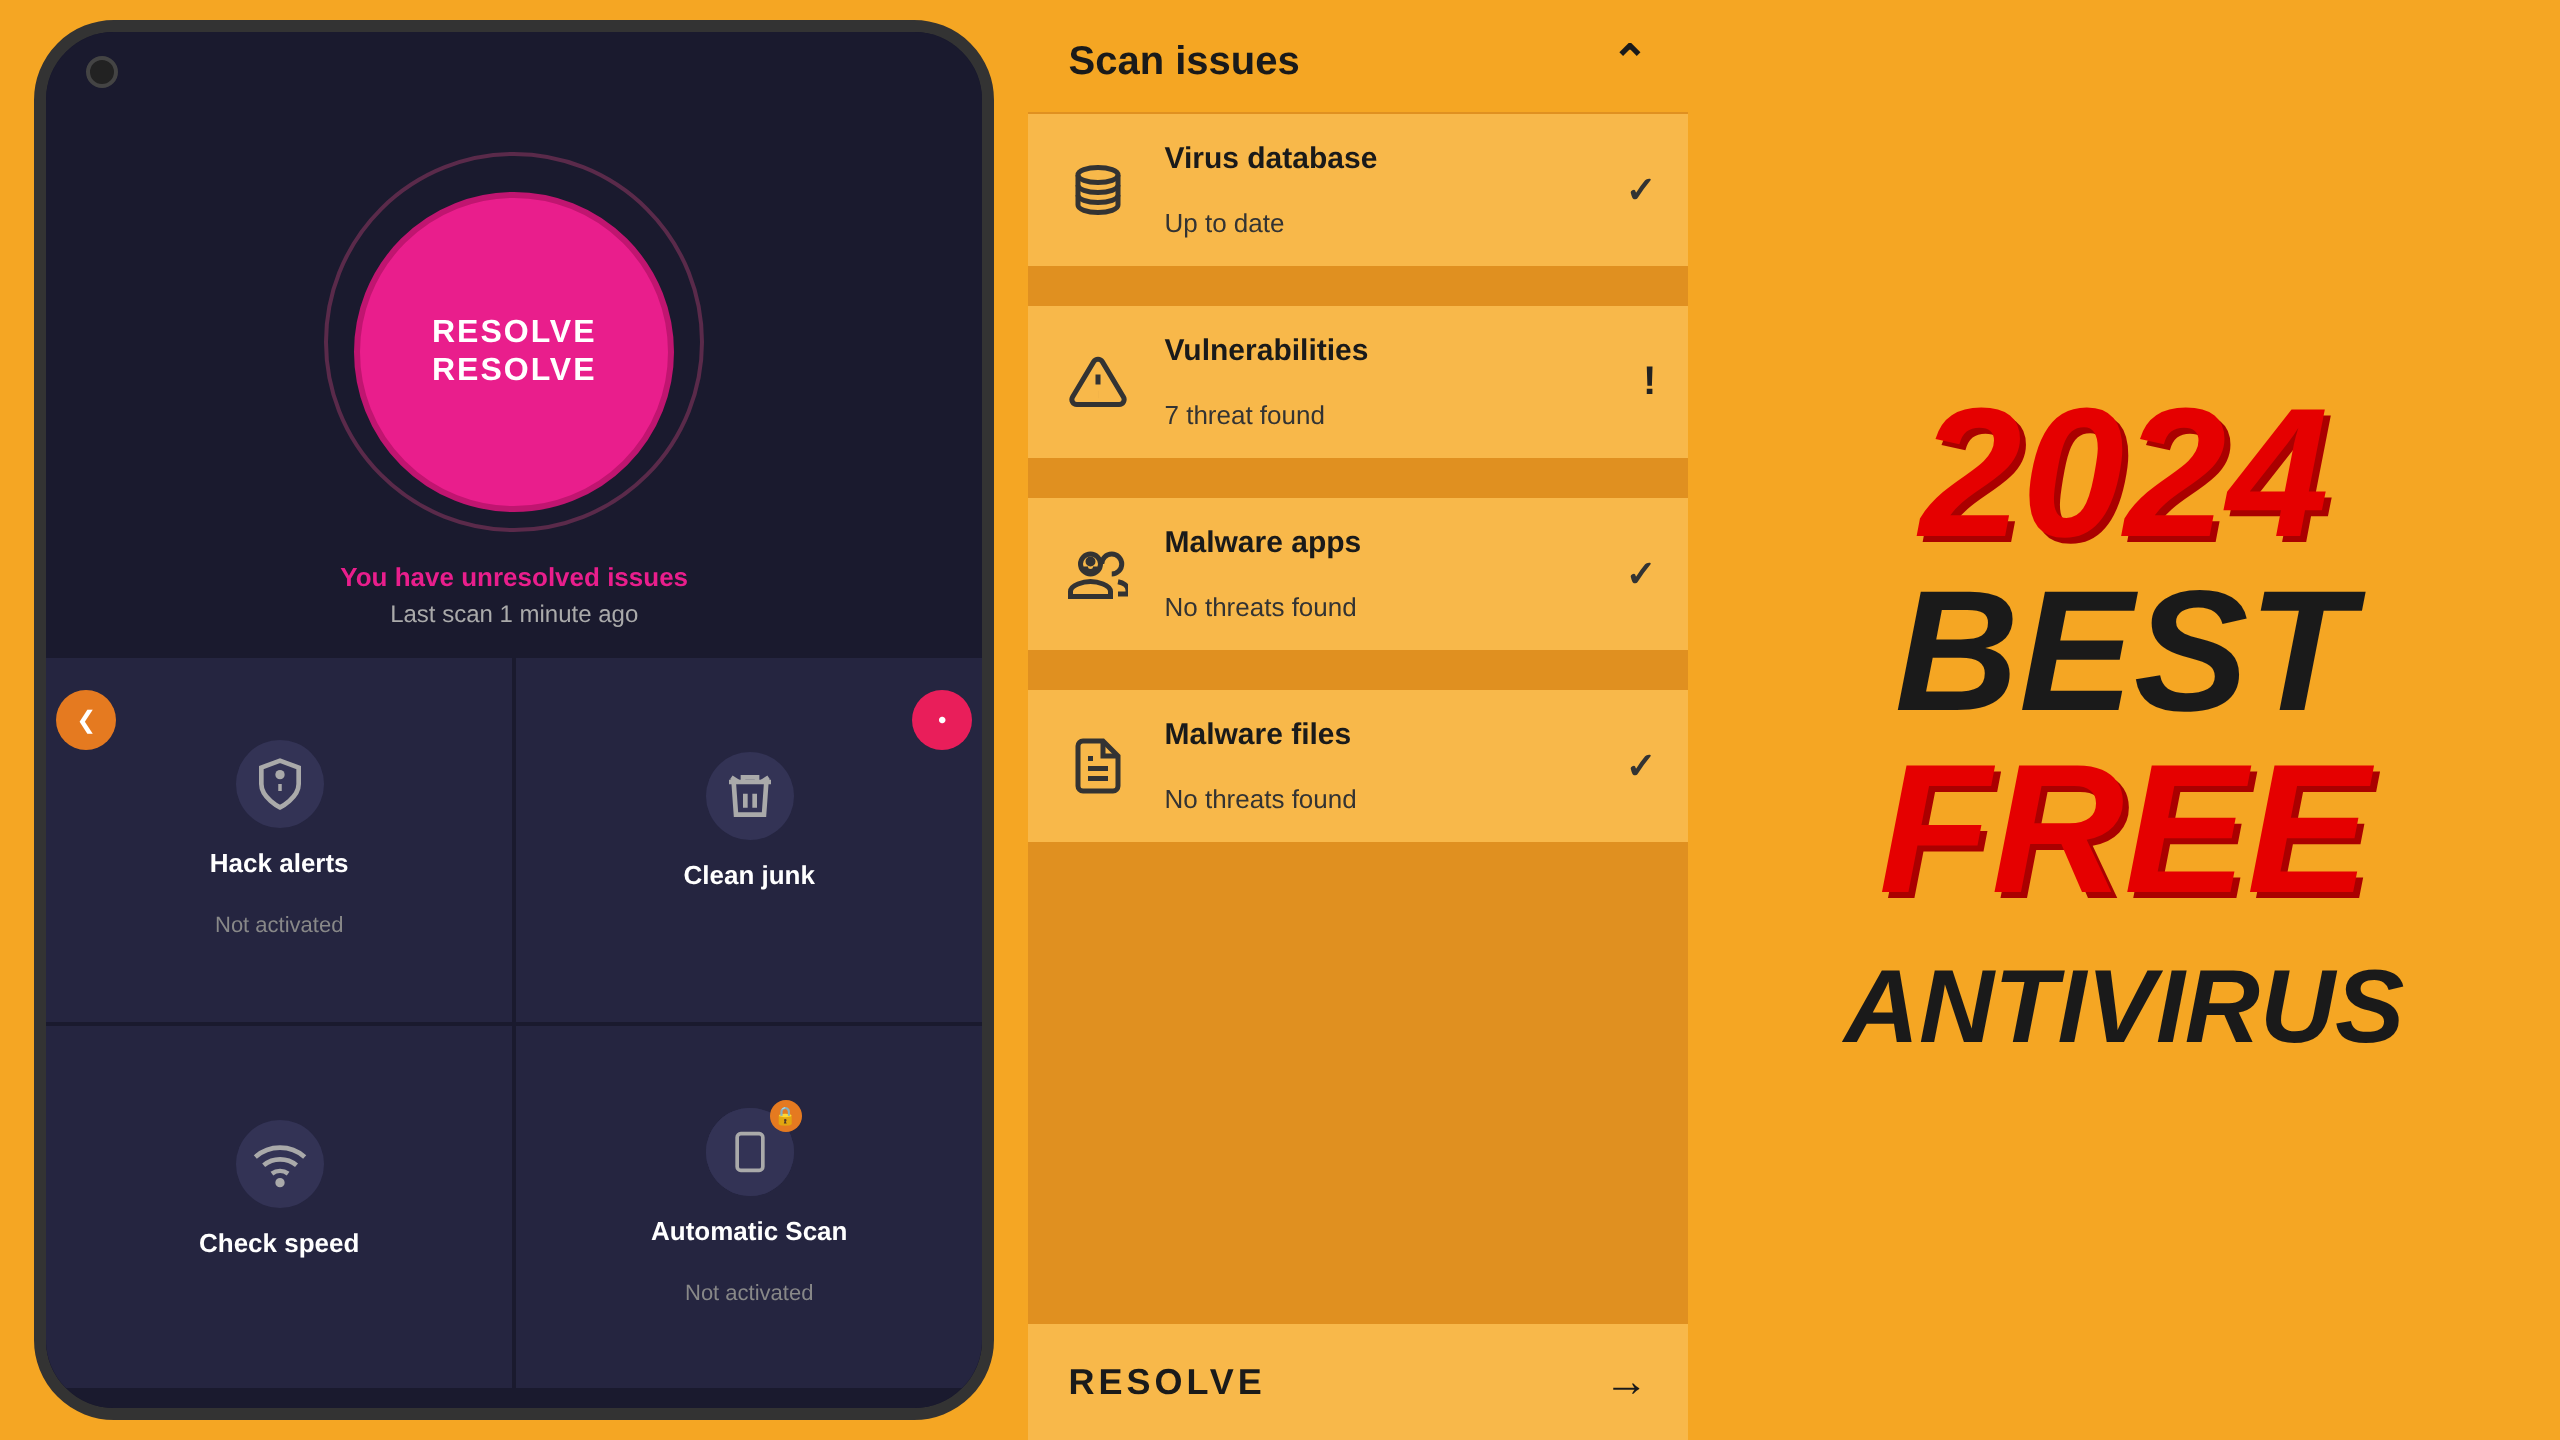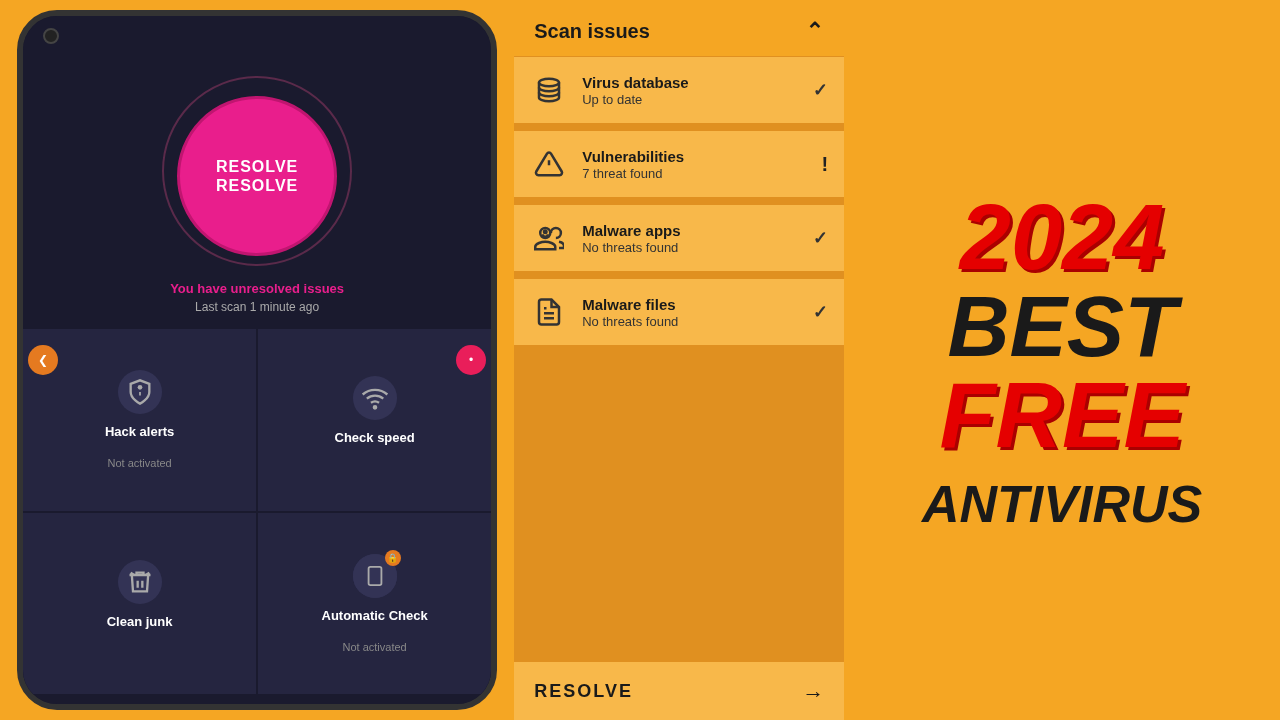--- a/index.html
+++ b/index.html
@@ -243,21 +243,21 @@
       font-size: 20px;
       font-weight: 700;
       color: #1a1a1a;
     }
 
     .core-issues-list {
       flex: 1;
       overflow: hidden;
       display: flex;
       flex-direction: column;
-      gap: 8px;
+      gap: 20px;
       background: #e09020;
     }
 
     .issue-item {
       background: #f8b84a;
       display: flex;
       align-items: center;
       padding: 14px 16px;
       gap: 14px;
       cursor: pointer;
@@ -280,21 +280,21 @@
 
     .issue-title {
       font-size: 15px;
       font-weight: 800;
       color: #1a1a1a;
     }
 
     .issue-subtitle {
       font-size: 13px;
       color: #333;
-      margin-top: 1px;
+      margin-top: 16px;
       font-weight: 500;
     }
 
     .issue-status {
       font-size: 18px;
       font-weight: 900;
       color: #333;
     }
 
     .issue-status.warning {
@@ -417,61 +417,61 @@
         <div class="feature-cell">
           <div class="feature-icon">
             <svg class="svg-icon" viewBox="0 0 24 24" fill="none" stroke="#aaa" stroke-width="2">
               <path d="M12 22s8-4 8-10V5l-8-3-8 3v7c0 6 8 10 8 10z"></path>
               <path d="M12 10a2 2 0 1 0 0-4 2 2 0 0 0 0 4z" fill="#aaa" stroke="none"></path>
               <path d="M12 12v3" stroke-width="1.5"></path>
             </svg>
           </div>
           <span class="feature-title">Hack alerts</span>
           <span class="feature-subtitle">Not activated</span>
-        </div>
-
-        <div class="feature-cell">
-          <div class="feature-icon">
-            <svg class="svg-icon" viewBox="0 0 24 24" fill="none" stroke="#aaa" stroke-width="2">
-              <path d="M5 12.55a11 11 0 0 1 14.08 0"></path>
-              <path d="M1.42 9a16 16 0 0 1 21.16 0"></path>
-              <path d="M8.53 16.11a6 6 0 0 1 6.95 0"></path>
-              <circle cx="12" cy="20" r="1" fill="#aaa"></circle>
-            </svg>
-          </div>
-          <span class="feature-title">Check speed</span>
-          <span class="feature-subtitle"></span>
         </div>
 
         <div class="feature-cell">
           <div class="feature-icon">
             <svg class="svg-icon" viewBox="0 0 24 24" fill="none" stroke="#aaa" stroke-width="2">
               <polyline points="3 6 5 6 21 6"></polyline>
               <path d="M19 6l-1 14H6L5 6"></path>
               <path d="M10 11v6M14 11v6"></path>
               <path d="M9 6V4h6v2"></path>
               <line x1="7" y1="6" x2="4" y2="4"></line>
               <line x1="17" y1="6" x2="20" y2="4"></line>
             </svg>
           </div>
           <span class="feature-title">Clean junk</span>
           <span class="feature-subtitle"></span>
         </div>
 
         <div class="feature-cell">
+          <div class="feature-icon">
+            <svg class="svg-icon" viewBox="0 0 24 24" fill="none" stroke="#aaa" stroke-width="2">
+              <path d="M5 12.55a11 11 0 0 1 14.08 0"></path>
+              <path d="M1.42 9a16 16 0 0 1 21.16 0"></path>
+              <path d="M8.53 16.11a6 6 0 0 1 6.95 0"></path>
+              <circle cx="12" cy="20" r="1" fill="#aaa"></circle>
+            </svg>
+          </div>
+          <span class="feature-title">Check speed</span>
+          <span class="feature-subtitle"></span>
+        </div>
+
+        <div class="feature-cell">
           <div class="feature-icon feature-icon-badge">
             <div style="width:44px;height:44px;background:#333355;border-radius:50%;display:flex;align-items:center;justify-content:center;position:relative;">
               <svg width="22" height="22" viewBox="0 0 24 24" fill="none" stroke="#aaa" stroke-width="2">
                 <rect x="5" y="2" width="14" height="20" rx="2" ry="2"></rect>
                 <line x1="12" y1="18" x2="12" y2="18" stroke-width="3"></line>
               </svg>
               <div class="badge-orange">🔒</div>
             </div>
           </div>
-          <span class="feature-title">Automatic Check</span>
+          <span class="feature-title">Automatic Scan</span>
           <span class="feature-subtitle">Not activated</span>
         </div>
 
       </div>
     </div>
   </div>
 </div>
 
 <div class="core-issues-panel">
 

